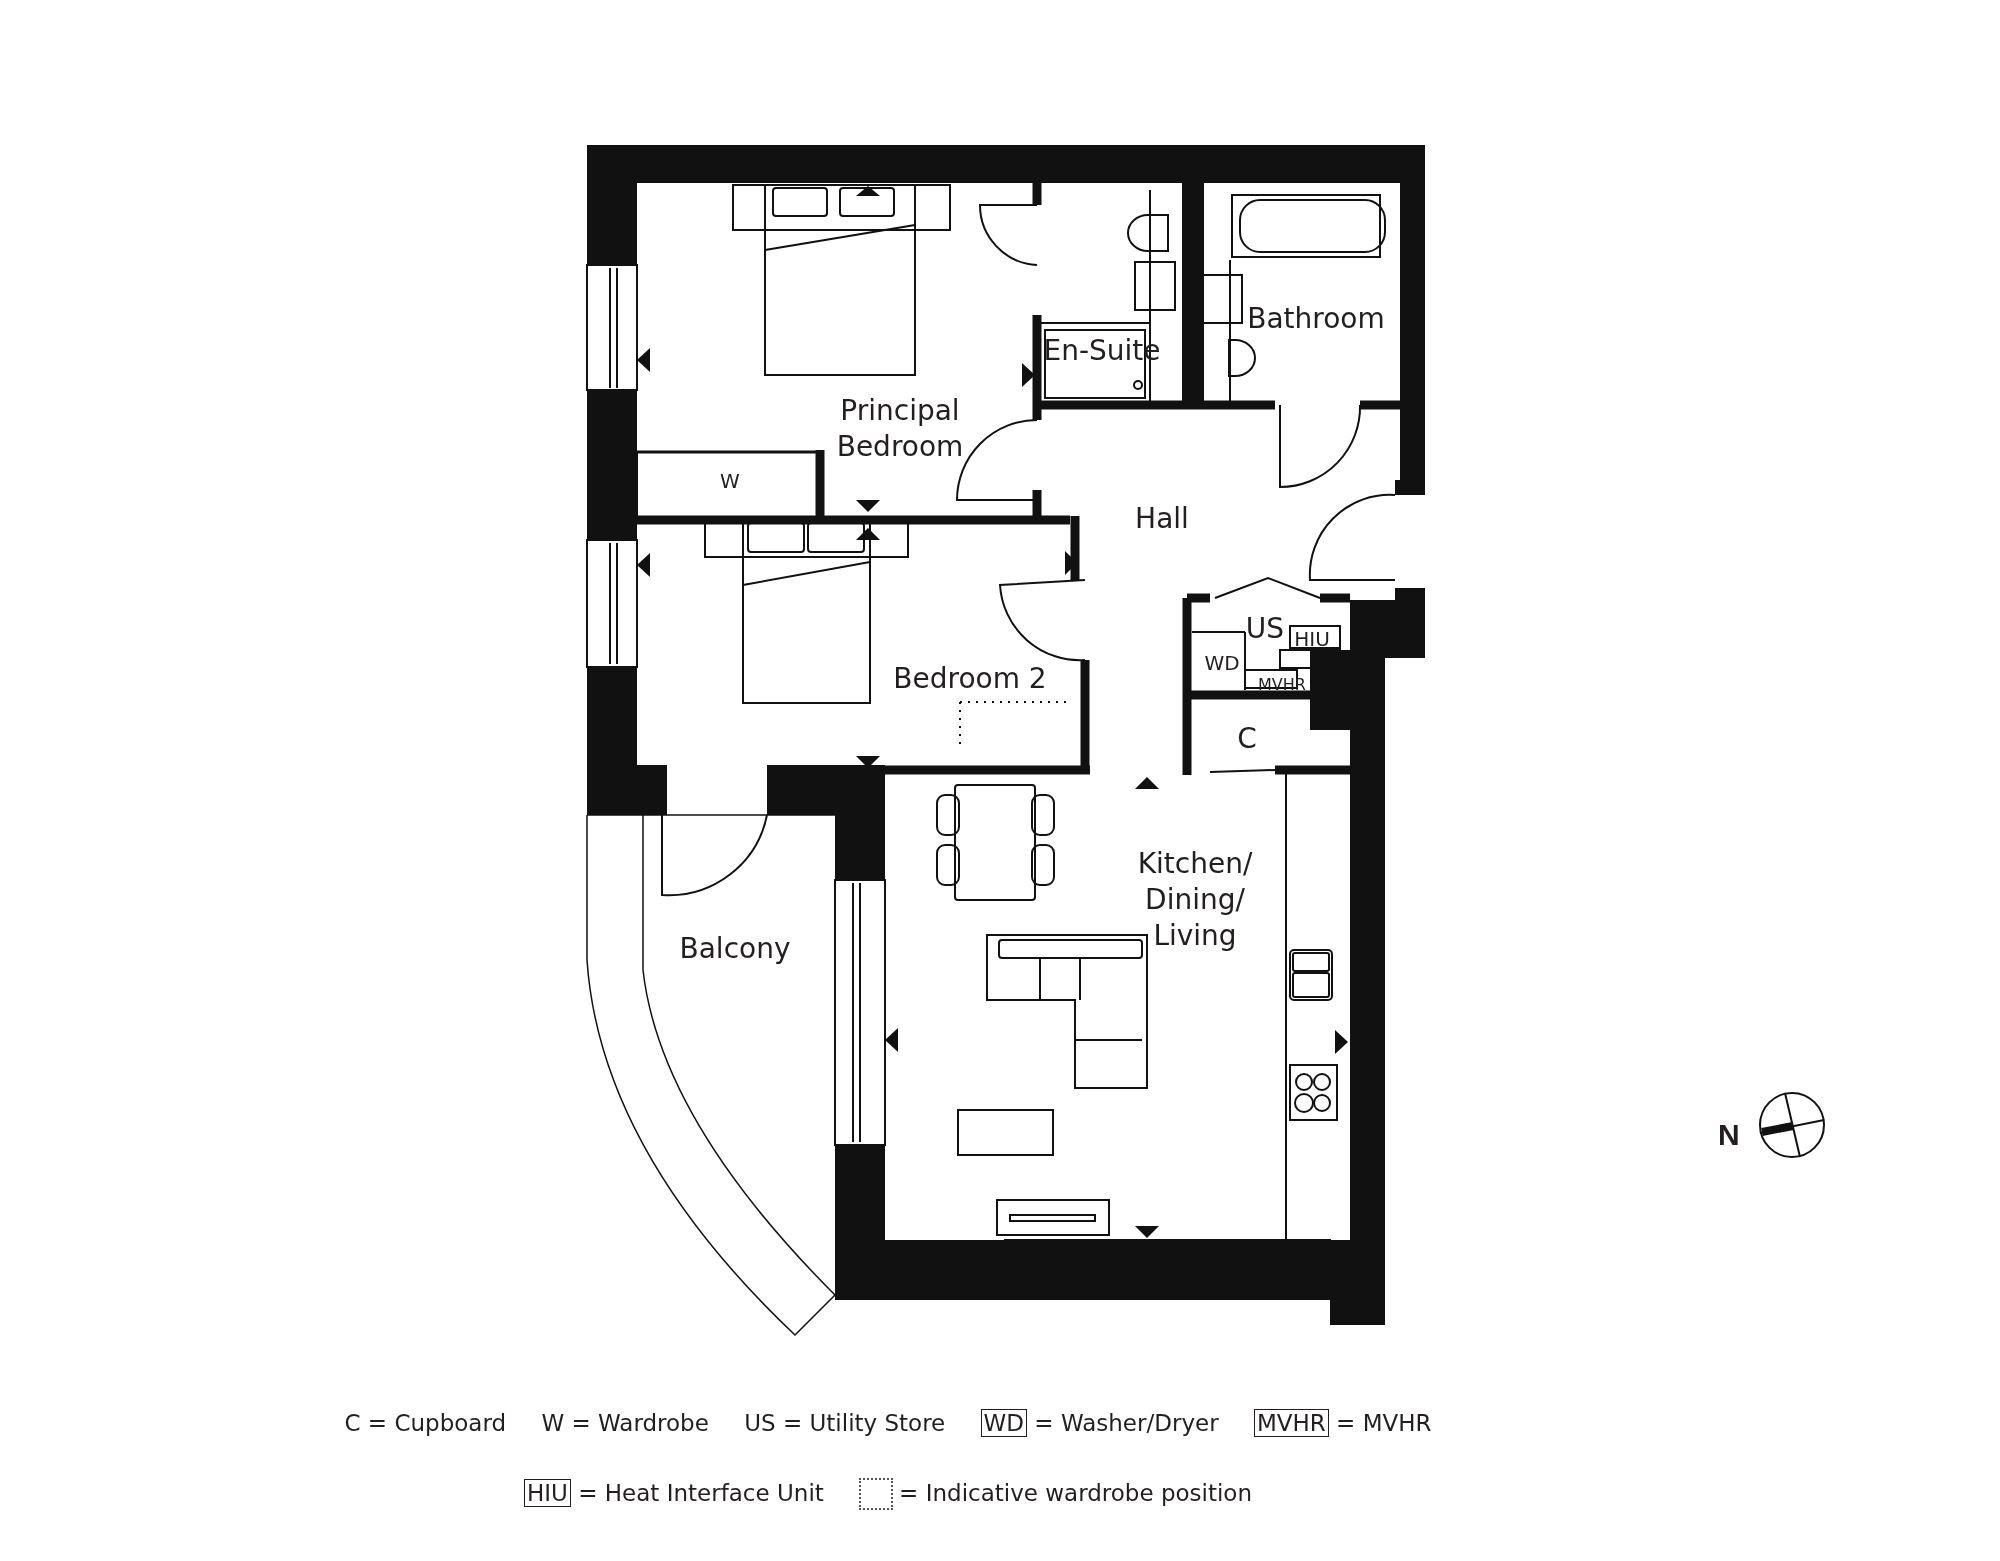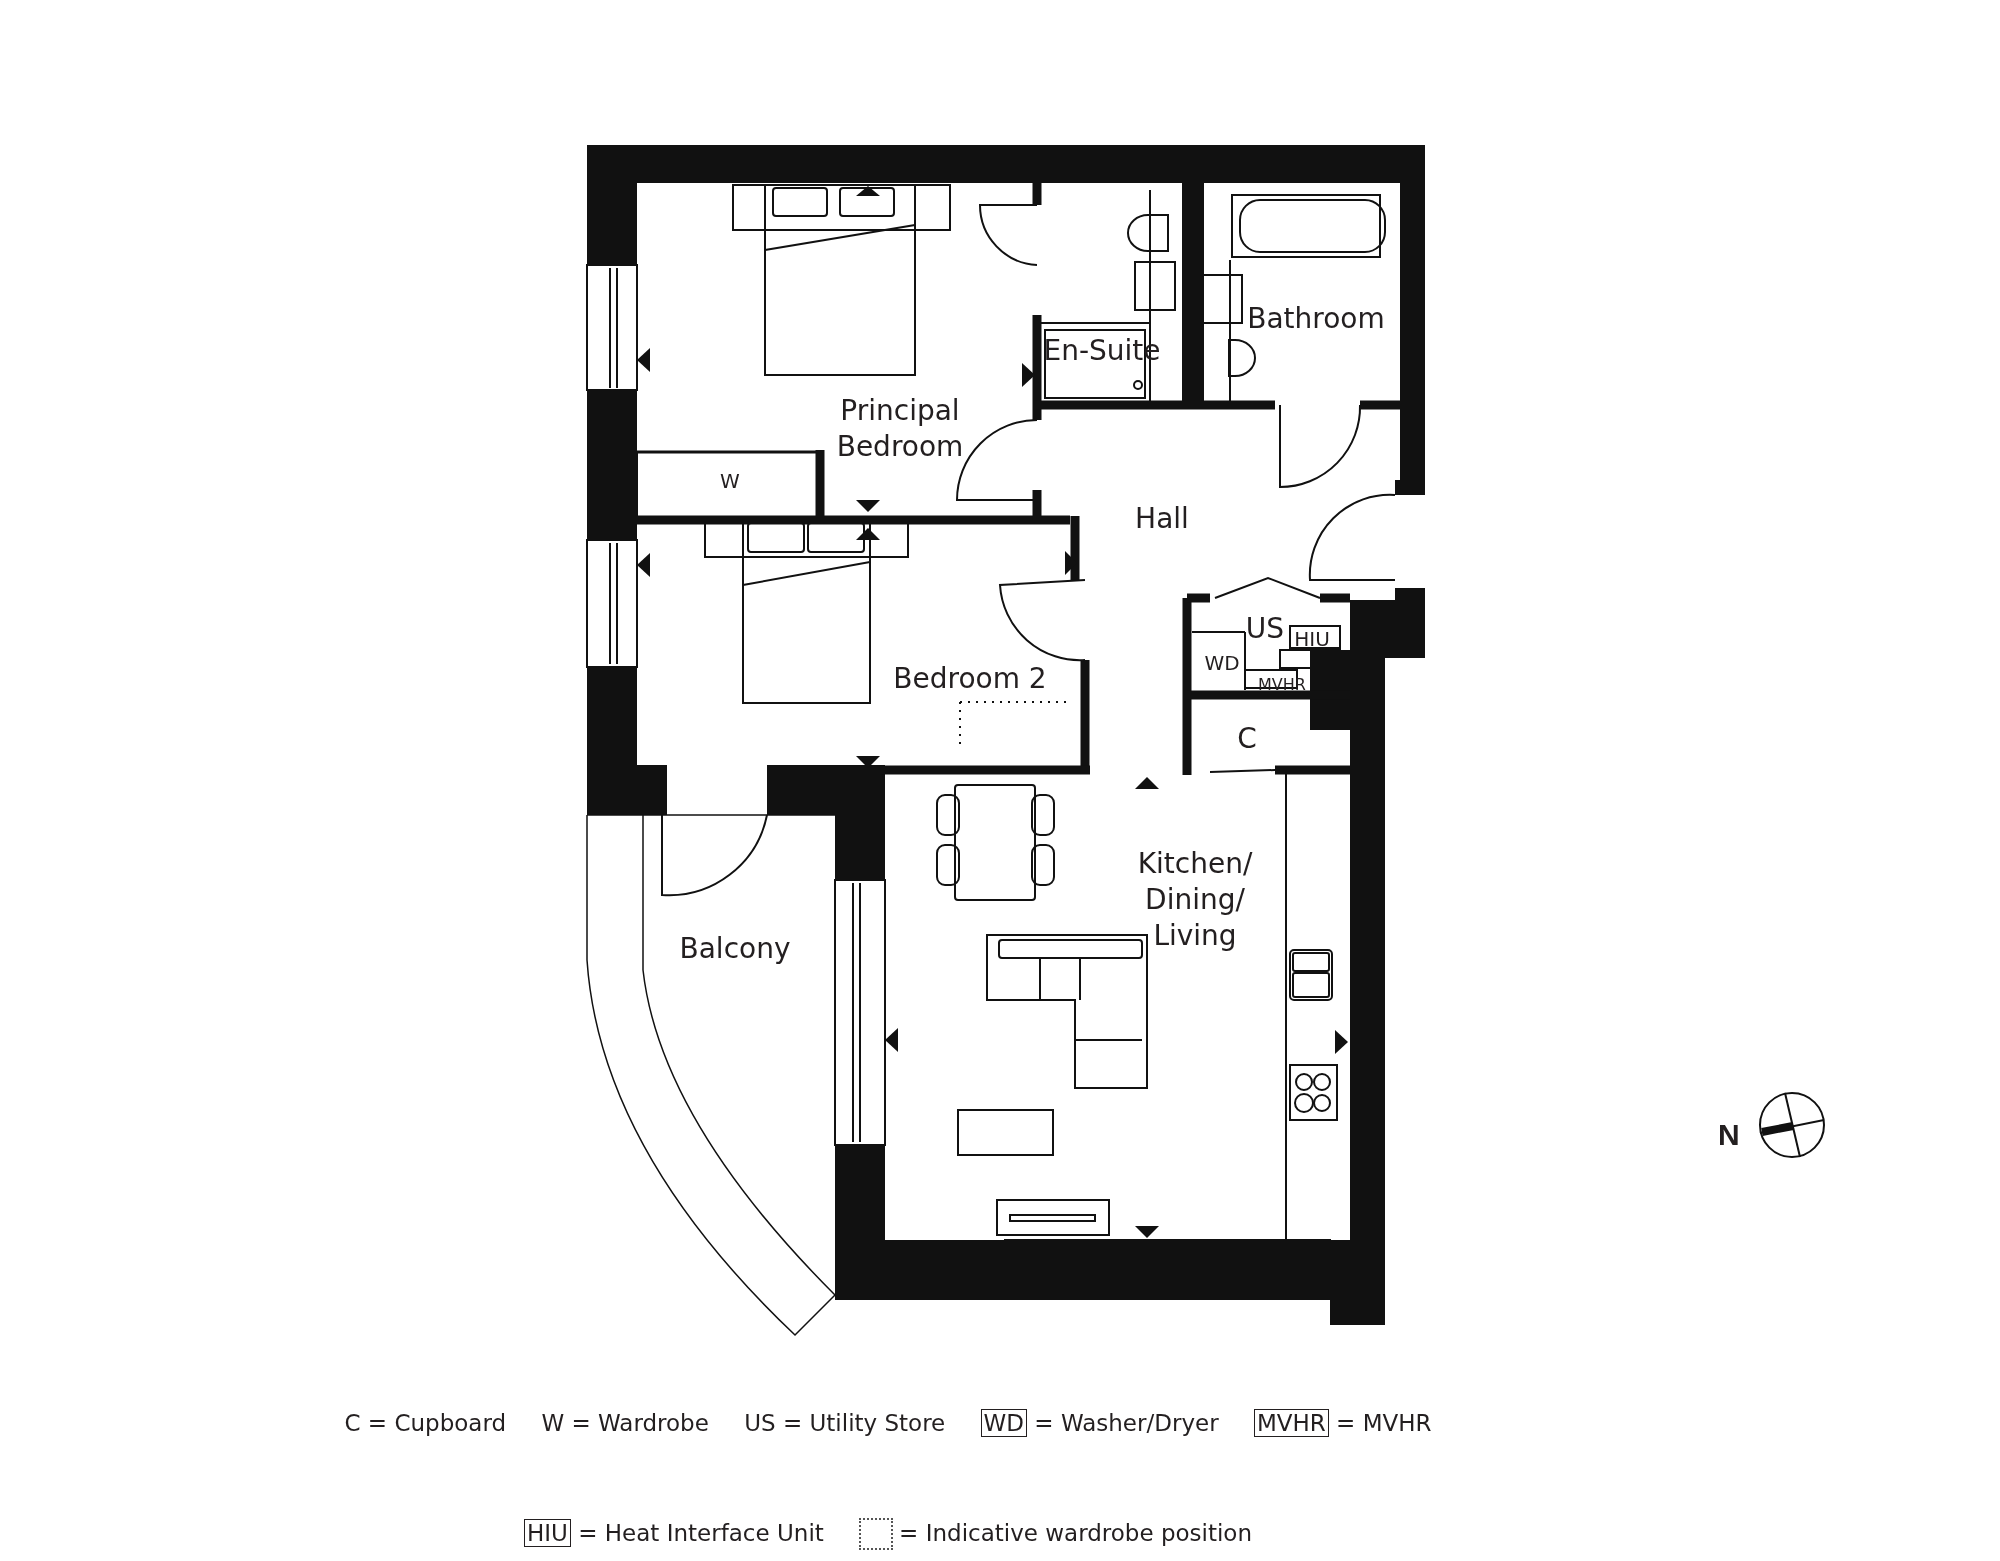--- a/index.html
+++ b/index.html
@@ -3,21 +3,21 @@
 <meta charset="utf-8">
 <style>
   html, body { margin:0; padding:0; background:#ffffff; }
   body { width:2000px; height:1561px; position:relative; overflow:hidden; font-family:"DejaVu Sans", sans-serif; color:#231f20; }
   #plan { position:absolute; left:0; top:0; width:2000px; height:1561px; }
   .room-label { font-family:"DejaVu Sans", sans-serif; font-size:28px; fill:#231f20; }
   .small-label { font-family:"DejaVu Sans", sans-serif; font-size:20px; fill:#231f20; }
   .tiny-label { font-family:"DejaVu Sans", sans-serif; font-size:16px; fill:#231f20; }
   .legend { position:absolute; left:0; width:1776px; text-align:center; font-size:23px; color:#231f20; font-family:"DejaVu Sans", sans-serif; }
   .legend-row1 { top:1410px; }
-  .legend-row2 { top:1478px;margin-top:40px; }
+  .legend-row2 { top:1478px; }
   .legend span.item { margin:0 14px; white-space:nowrap; }
   .boxed { border:1px solid #231f20; padding:0 2px; }
   .dotted-box { display:inline-block; width:30px; height:28px; border:2px dotted #555; vertical-align:middle; margin-right:6px; }
   .north-label { position:absolute; left:1718px; top:1118px; font-size:30px; font-weight:bold; font-family:"Liberation Sans", sans-serif; color:#231f20; }
 </style>
 </head>
 <body>
 
 <svg id="plan" viewBox="0 0 2000 1561" xmlns="http://www.w3.org/2000/svg">
   <g fill="#111" stroke="none">

